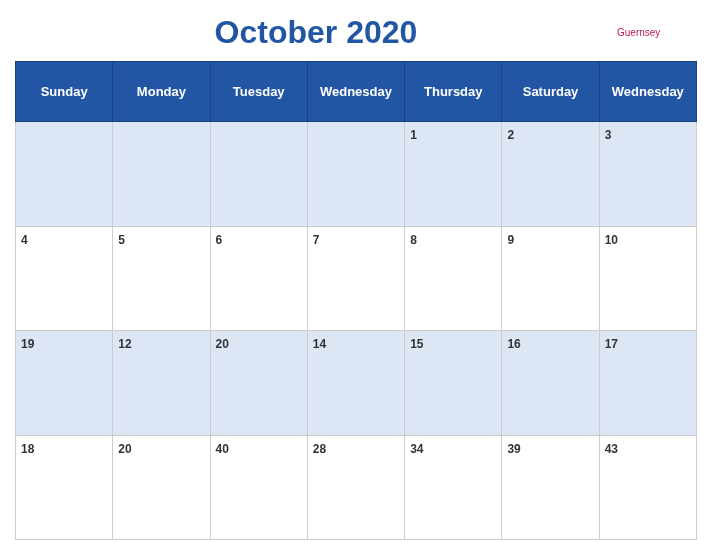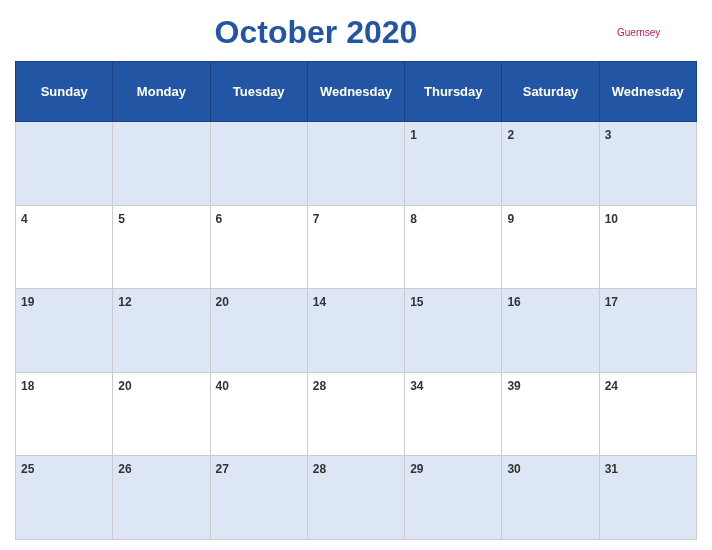--- a/index.html
+++ b/index.html
@@ -152,25 +152,16 @@
         <td><span class="day-num">16</span></td>
         <td><span class="day-num">17</span></td>
       </tr>
       <tr>
         <td><span class="day-num">18</span></td>
         <td><span class="day-num">20</span></td>
         <td><span class="day-num">40</span></td>
         <td><span class="day-num">28</span></td>
         <td><span class="day-num">34</span></td>
         <td><span class="day-num">39</span></td>
-        <td><span class="day-num">24</span></td>
-      </tr>
-      <tr>
-        <td><span class="day-num">25</span></td>
-        <td><span class="day-num">26</span></td>
-        <td><span class="day-num">27</span></td>
-        <td><span class="day-num">28</span></td>
-        <td><span class="day-num">29</span></td>
-        <td><span class="day-num">30</span></td>
-        <td><span class="day-num">31</span></td>
+        <td><span class="day-num">43</span></td>
       </tr>
     </tbody>
 </table>
 
 </body></html>

